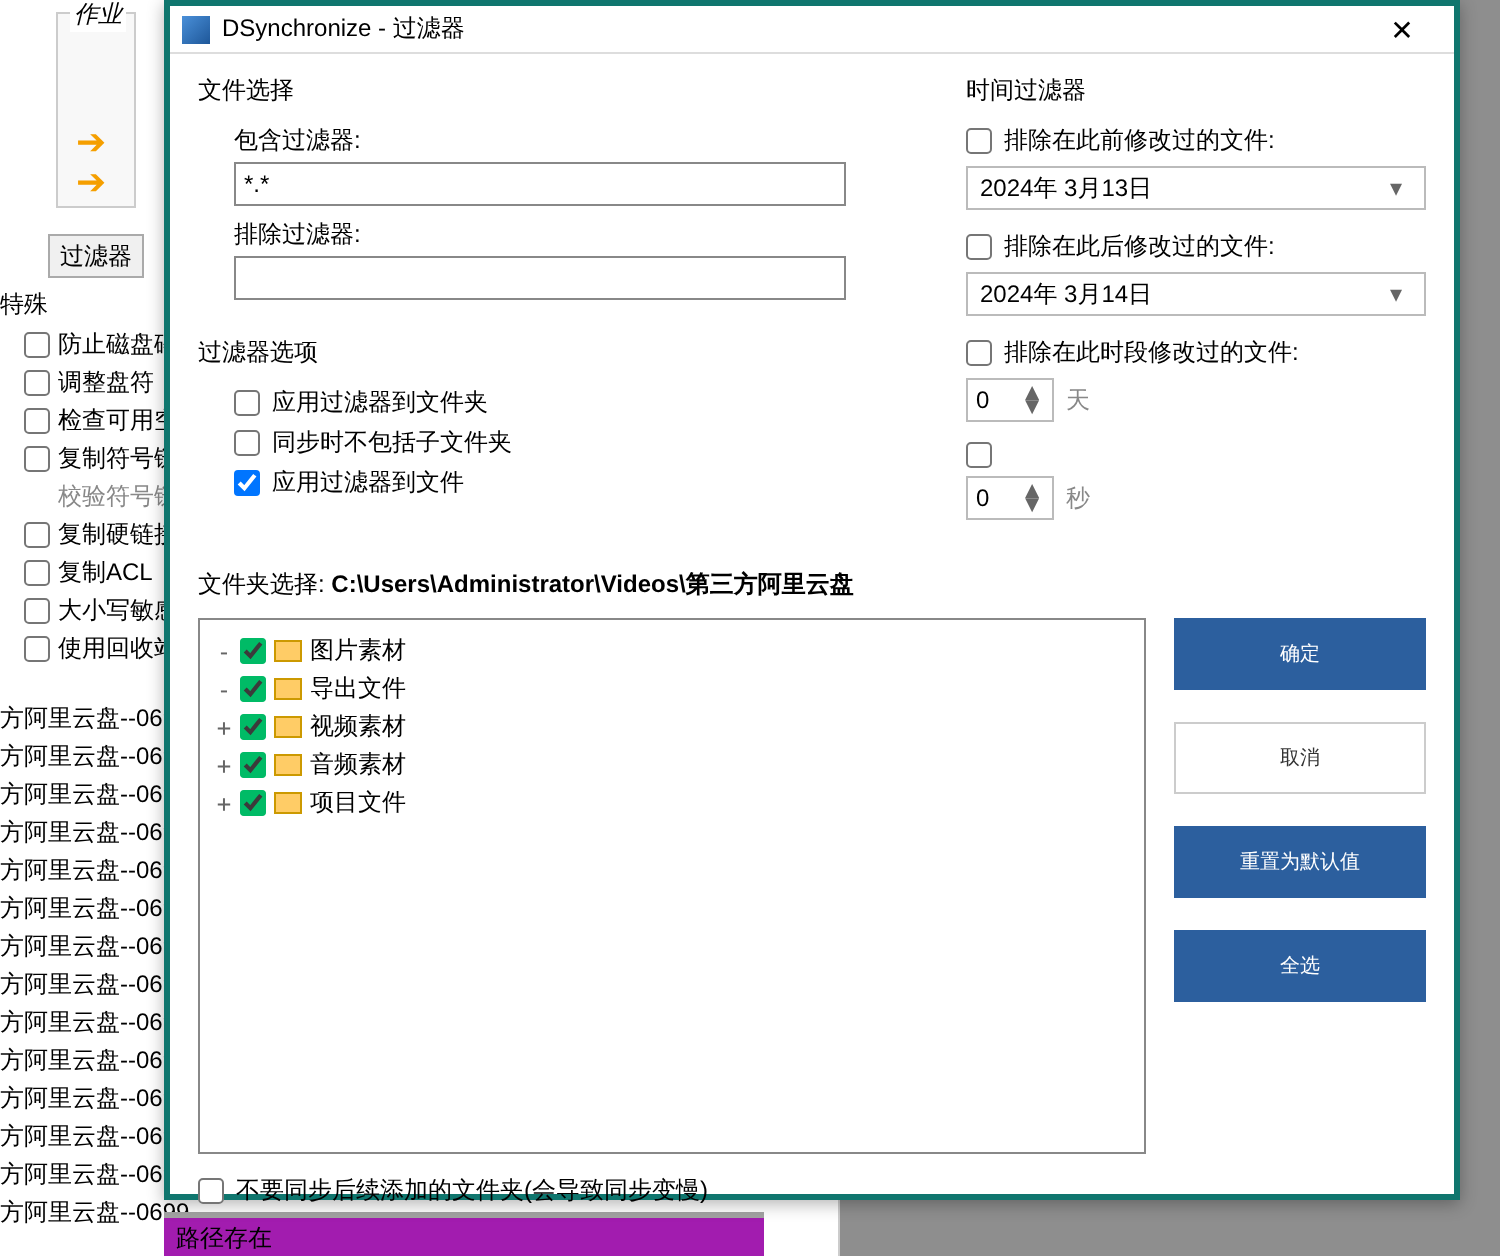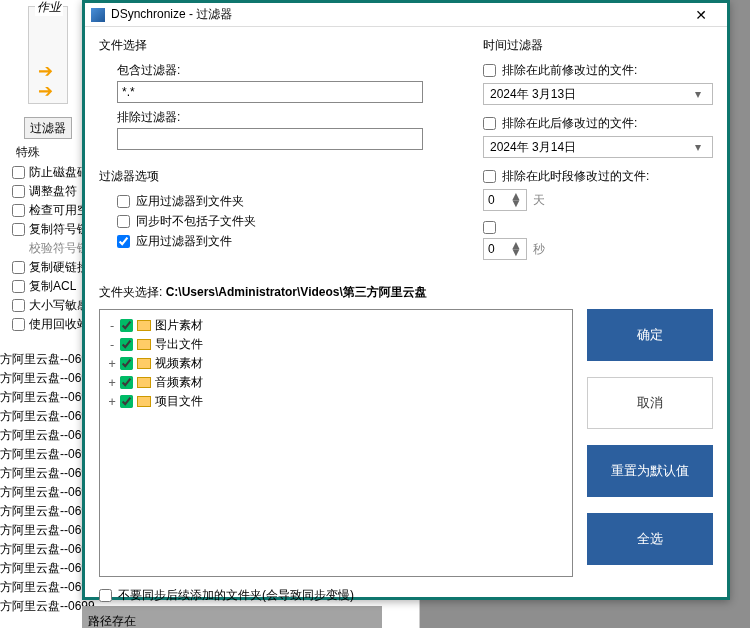--- a/index.html
+++ b/index.html
@@ -6,27 +6,27 @@
   body { background: #fff; width: 750px; height: 628px; overflow: hidden; position: relative; }
   .bg-app { position: absolute; left: 0; top: 0; width: 420px; height: 628px; background: #fff; border-right: 1px solid #ccc; }
   .bg-gray { position: absolute; right: 0; top: 0; width: 330px; height: 628px; background: #8e8e8e; }
   .bg-jobs { position: absolute; left: 28px; top: 6px; width: 40px; height: 98px; border: 1px solid #ccc; background: #f8f8f8; font-style: italic; }
   .bg-jobs-label { position: absolute; top: -8px; left: 6px; background: #fff; padding: 0 2px; }
   .arrow { position: absolute; left: 38px; color: #f59f00; font-size: 18px; }
   .arrow1 { top: 60px; }
   .arrow2 { top: 80px; }
   .bg-filter-btn { position: absolute; left: 24px; top: 117px; width: 48px; height: 22px; border: 1px solid #aaa; background: #f0f0f0; text-align: center; line-height: 20px; }
   .bg-special { position: absolute; left: 0; top: 142px; }
-  .bg-special-head { padding: 2px 16px; }
+  .bg-special-head { padding: 2px 0; }
   .bg-check-row { display: flex; align-items: center; padding: 1px 4px 1px 12px; color: #000; }
   .bg-check-row.disabled { color: #888; }
   .bg-check-row input { margin-right: 4px; }
   .bg-list { position: absolute; left: 0; top: 350px; width: 82px; }
   .bg-list-item { white-space: nowrap; padding: 1px 0; }
-  .bg-statusbar { position: absolute; left: 82px; bottom: 0; width: 300px; height: 22px; border-top: 5px solid #a3a3a3; background: #a3a3a3; padding: 2px 6px; }
+  .bg-statusbar { position: absolute; left: 82px; bottom: 0; width: 300px; height: 22px; border-top: 3px solid #a3a3a3; background: #a21caf; padding: 2px 6px; }
 
   .dialog { position: absolute; left: 82px; top: 0; width: 648px; height: 600px; background: #fff; border: 3px solid #0f766e; box-shadow: 0 2px 8px rgba(0,0,0,.3); }
   .titlebar { height: 24px; display: flex; align-items: center; padding: 0 6px; border-bottom: 1px solid #ddd; }
   .titlebar-icon { width: 14px; height: 14px; background: linear-gradient(135deg,#4a90d9,#1e5799); margin-right: 6px; }
   .titlebar-title { flex: 1; }
   .titlebar-close { width: 40px; text-align: center; font-size: 14px; }
 
   .dlg-body { padding: 10px 14px; position: relative; height: calc(100% - 24px); }
   .two-col { display: flex; gap: 24px; }
   .col-left { flex: 1; }
@@ -46,21 +46,21 @@
 
   .folder-path { margin-top: 14px; }
   .folder-path b { font-weight: bold; }
   .tree-area { display: flex; margin-top: 8px; gap: 14px; }
   .tree-box { flex: 1; height: 268px; border: 1px solid #888; background: #fff; padding: 6px; overflow: auto; }
   .tree-item { display: flex; align-items: center; padding: 1px 0; }
   .tree-exp { width: 12px; text-align: center; color: #666; margin-right: 2px; font-family: monospace; }
   .tree-chk { margin-right: 4px; accent-color: #0b6; }
   .tree-folder { width: 14px; height: 11px; background: #fc6; border: 1px solid #c90; margin-right: 4px; }
   .btn-col { width: 126px; display: flex; flex-direction: column; gap: 16px; }
-  .big-btn { height: 52px; display: flex; align-items: center; justify-content: center; font-size: 13px; cursor: pointer; }
+  .big-btn { height: 36px; display: flex; align-items: center; justify-content: center; font-size: 10px; cursor: pointer; }
   .big-btn.primary { background: #2c5f9e; color: #fff; }
   .big-btn.secondary { background: #fff; color: #333; border: 1px solid #ccc; }
   .bottom-chk { margin-top: 10px; display: flex; align-items: center; }
   .bottom-chk input { margin-right: 6px; }
 </style>
 </head>
 <body>
 
 <div class="bg-gray"></div>
 <div class="bg-app">

